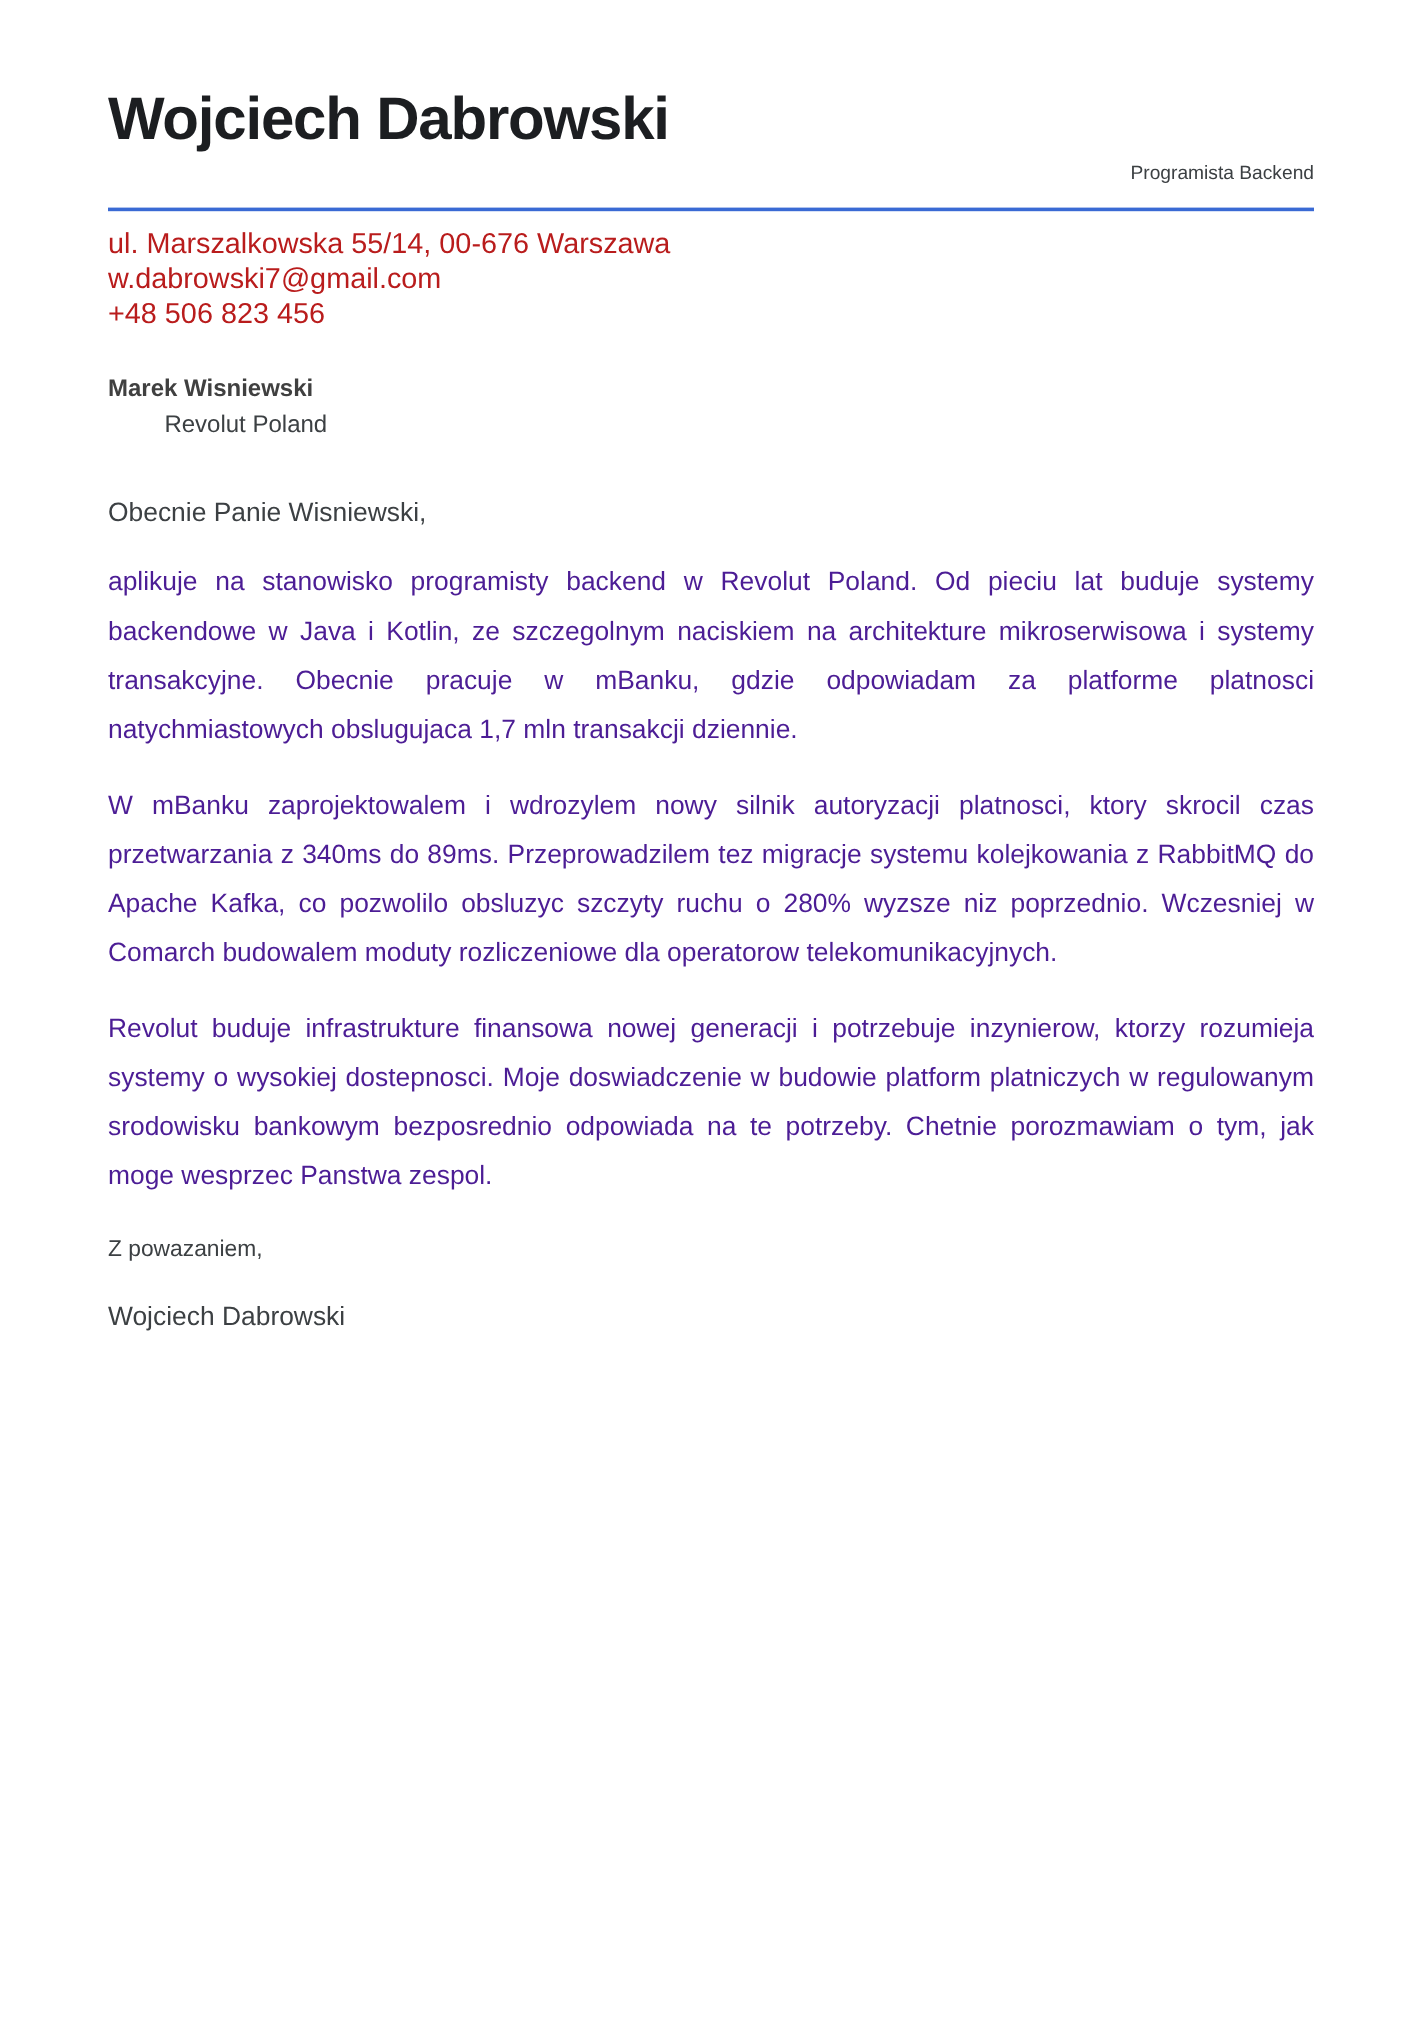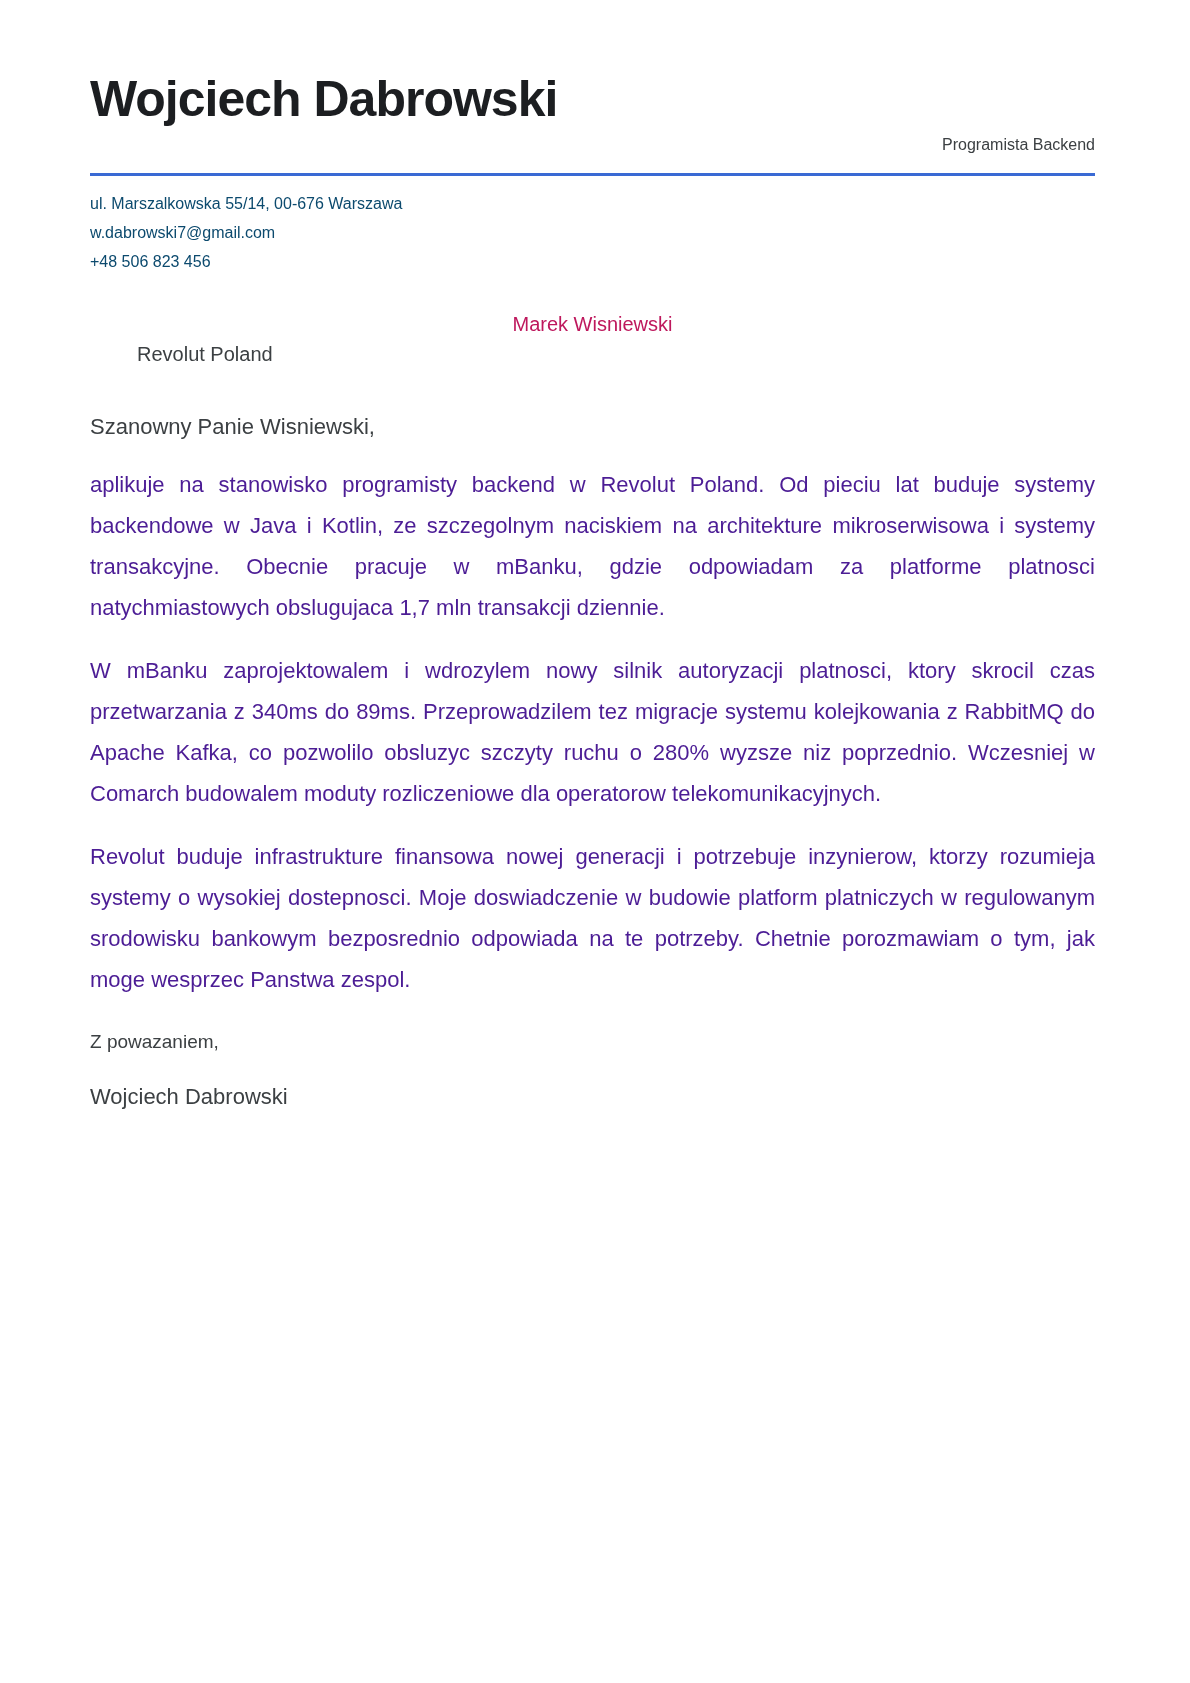--- a/index.html
+++ b/index.html
@@ -39,38 +39,38 @@
     margin: 0 0 19px 0;
     text-align: right;
   }
   .divider {
     border: none;
     border-top: 3px solid #3a6ad4;
     margin: 0 0 13px 0;
     width: 100%;
   }
   .contact {
-    font-size: 16px;
+    font-size: 24px;
     line-height: 29px;
-    color: #0c4a6e;
+    color: #b91c1c;
     margin: 0 0 0 0;
   }
   .contact div { margin: 0; }
   
   .date {
     font-size: 20px;
     line-height: 1.3;
     margin: 52px 0 0 0;
   }
   .recipient {
     margin: 33px 0 0 0;
     font-size: 20px;
     line-height: 30px;
   }
-  .recipient-name { font-weight: 400; color: #be185d; text-align: center; }
+  .recipient-name { font-weight: 700; color: #404040; }
   .recipient-company { font-weight: 400; margin-left: 47px; }
   
   .salutation {
     font-size: 22px;
     margin: 44px 0 0 0;
     line-height: 1.3;
   }
   .para {
     font-size: 22px;
     line-height: 41px;
@@ -104,21 +104,21 @@
       <div>+48 506 823 456</div>
     </div>
   </header>
 
 
   <div class="recipient">
     <div class="recipient-name">Marek Wisniewski</div>
     <div class="recipient-company">Revolut Poland</div>
   </div>
 
-  <div class="salutation">Szanowny Panie Wisniewski,</div>
+  <div class="salutation">Obecnie Panie Wisniewski,</div>
 
   <p class="para">aplikuje na stanowisko programisty backend w Revolut Poland. Od pieciu lat buduje systemy backendowe w Java i Kotlin, ze szczegolnym naciskiem na architekture mikroserwisowa i systemy transakcyjne. Obecnie pracuje w mBanku, gdzie odpowiadam za platforme platnosci natychmiastowych obslugujaca 1,7 mln transakcji dziennie.</p>
 
   <p class="para">W mBanku zaprojektowalem i wdrozylem nowy silnik autoryzacji platnosci, ktory skrocil czas przetwarzania z 340ms do 89ms. Przeprowadzilem tez migracje systemu kolejkowania z RabbitMQ do Apache Kafka, co pozwolilo obsluzyc szczyty ruchu o 280% wyzsze niz poprzednio. Wczesniej w Comarch budowalem moduty rozliczeniowe dla operatorow telekomunikacyjnych.</p>
 
   <p class="para">Revolut buduje infrastrukture finansowa nowej generacji i potrzebuje inzynierow, ktorzy rozumieja systemy o wysokiej dostepnosci. Moje doswiadczenie w budowie platform platniczych w regulowanym srodowisku bankowym bezposrednio odpowiada na te potrzeby. Chetnie porozmawiam o tym, jak moge wesprzec Panstwa zespol.</p>
 
   <div class="closing">Z powazaniem,</div>
 
   <div class="signature">Wojciech Dabrowski</div>

